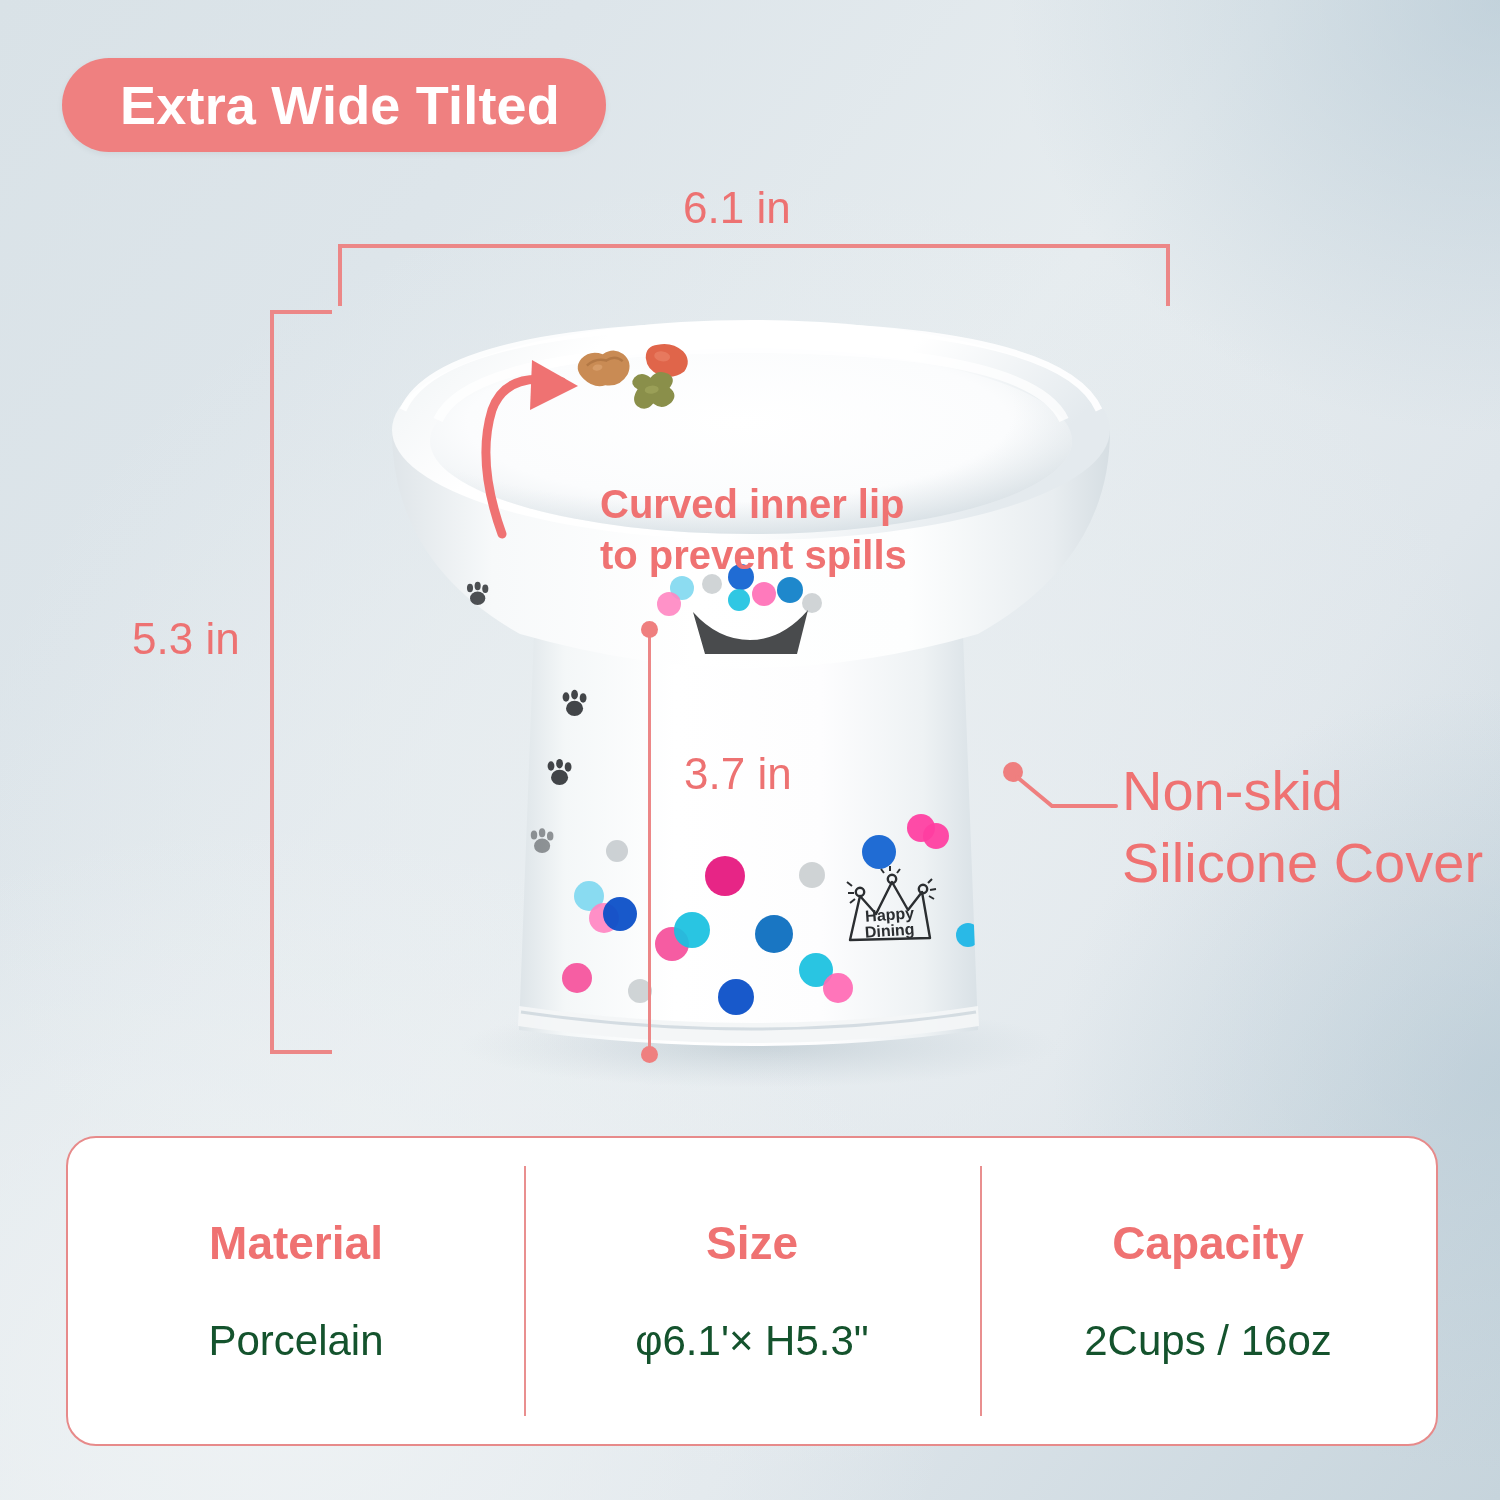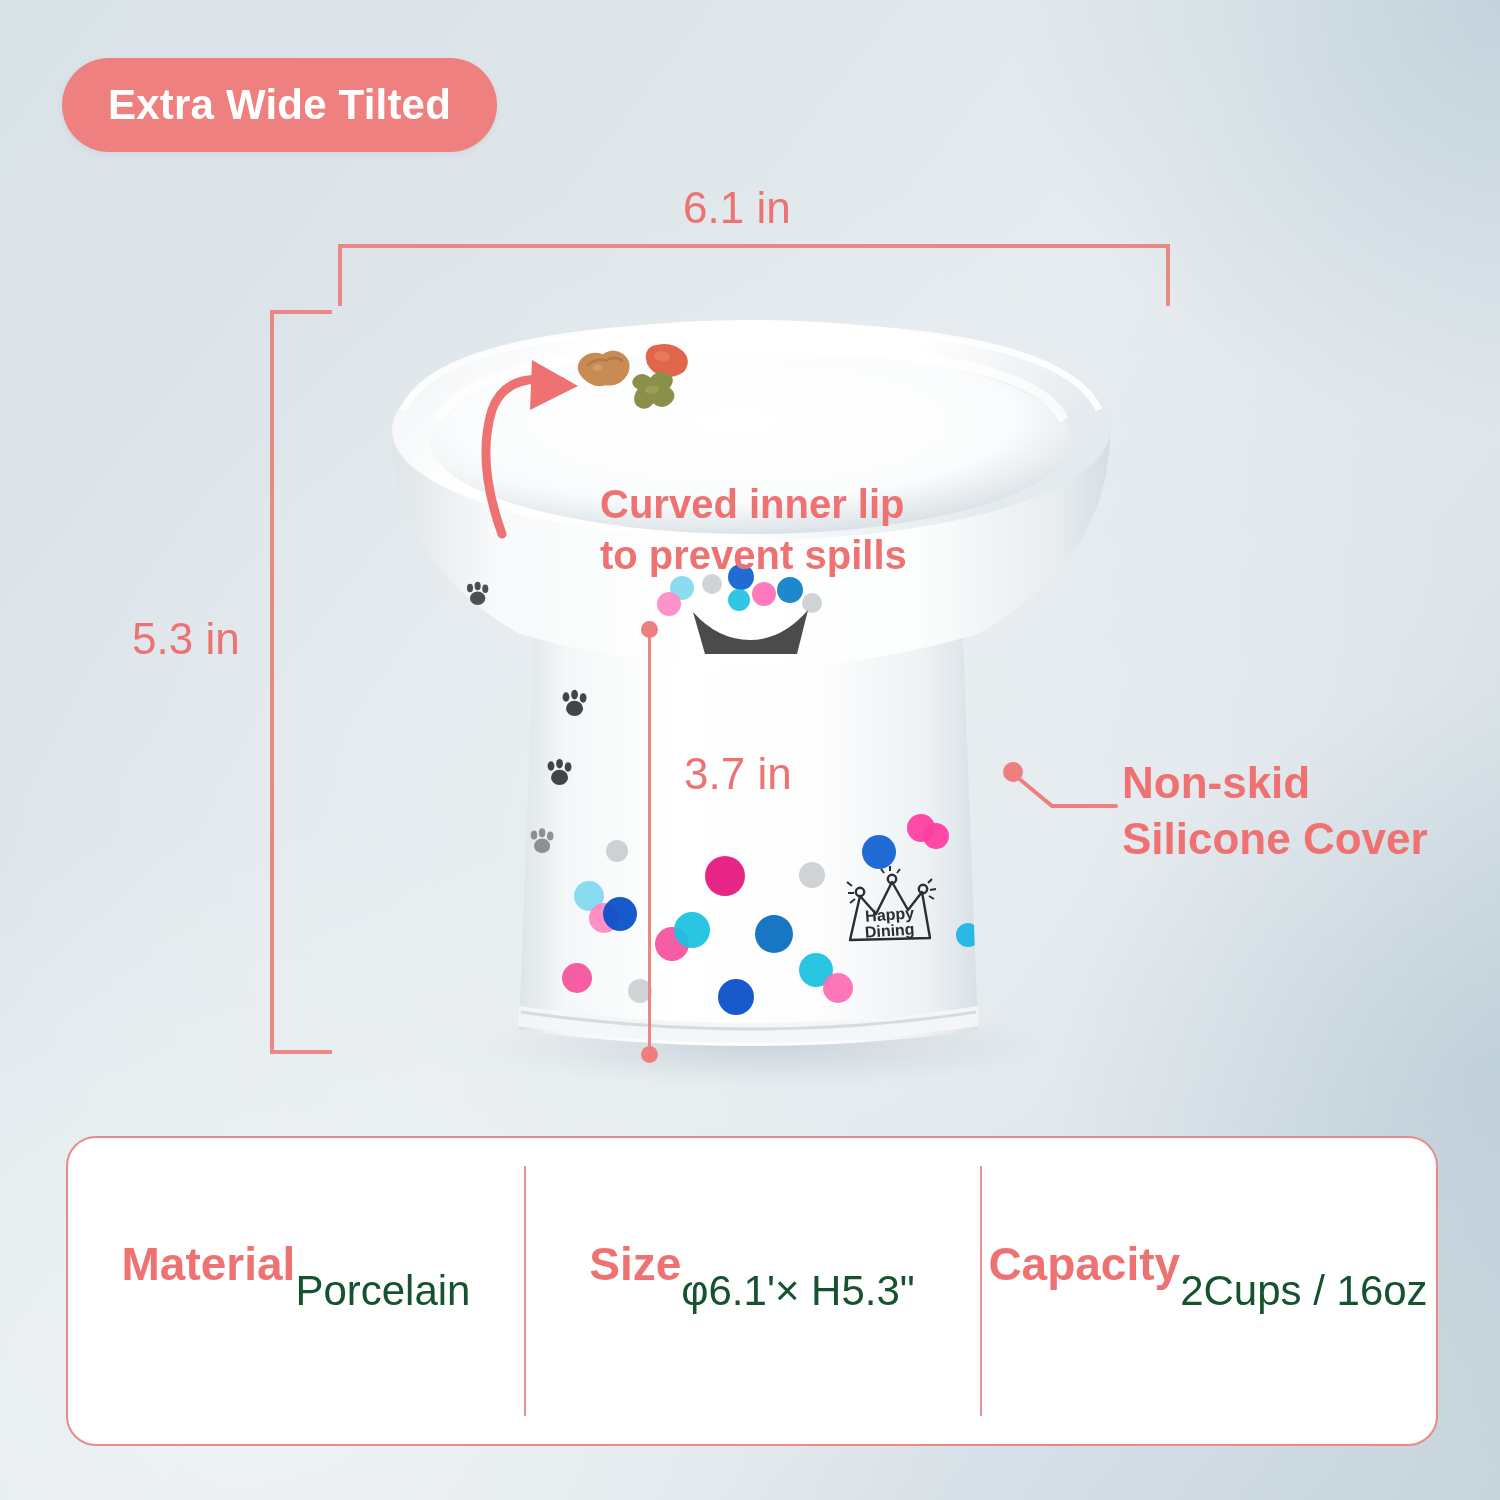--- a/index.html
+++ b/index.html
@@ -28,22 +28,22 @@
   
   .pill{
     position:absolute;left:62px;top:58px;
     height:94px;padding:0 46px;
     display:flex;align-items:center;
     background:#ef8080;border-radius:47px;
     box-shadow:0 2px 6px rgba(0,0,0,.06);
     z-index:30;
   }
   .pill span{
-    color:#ffffff;font-size:42px;font-weight:bold;letter-spacing:.2px;
-    white-space:nowrap;line-height:1;
+    color:#ffffff;font-size:54px;font-weight:bold;letter-spacing:.2px;
+    white-space:nowrap;line-height:1;margin-left:12px;
   }
 
   
   .dimline{position:absolute;background:#ec8787;z-index:24;}
   #dim-top-h{left:338px;top:244px;width:832px;height:4px;}
   #dim-top-tick-l{left:338px;top:244px;width:4px;height:62px;}
   #dim-top-tick-r{left:1166px;top:244px;width:4px;height:62px;}
   #dim-left-v{left:270px;top:310px;width:4px;height:744px;}
   #dim-left-tick-t{left:270px;top:310px;width:62px;height:4px;}
   #dim-left-tick-b{left:270px;top:1050px;width:62px;height:4px;}
@@ -66,34 +66,34 @@
     color:#ef7272;font-weight:bold;font-size:40px;line-height:1.28;
     white-space:nowrap;
     margin-top:47px;
   }
   #arrow-curved{position:absolute;left:470px;top:352px;width:140px;height:190px;z-index:28;}
 
   
   #leader-nonskid{position:absolute;left:1000px;top:760px;width:140px;height:60px;z-index:28;}
   #callout-nonskid{
     position:absolute;left:1122px;top:755px;z-index:28;
-    color:#ef7272;font-weight:bold;font-size:44px;line-height:1.28;white-space:nowrap;
+    color:#ef7272;font-weight:normal;font-size:56px;line-height:1.28;white-space:nowrap;
   }
 
   
   #product{position:absolute;left:0;top:0;width:1500px;height:1150px;z-index:12;}
 
   
   #spec-card{
     position:absolute;left:66px;top:1136px;width:1368px;height:306px;
     background:#ffffff;border:2px solid #e78a8a;border-radius:30px;
     z-index:32;display:flex;
   }
   .spec-col{
-    flex:1;display:flex;flex-direction:row;align-items:center;justify-content:center;
+    flex:1;display:flex;flex-direction:column;align-items:center;justify-content:center;
     position:relative;
   }
   .spec-col + .spec-col::before{
     content:"";position:absolute;left:0;top:28px;bottom:28px;width:2px;background:#e98f8f;
   }
   .spec-head{color:#ef7272;font-weight:bold;font-size:46px;line-height:1;margin-bottom:54px;}
   .spec-val{color:#14532d;font-size:42px;line-height:1;}
 </style>
 </head>
 <body>

